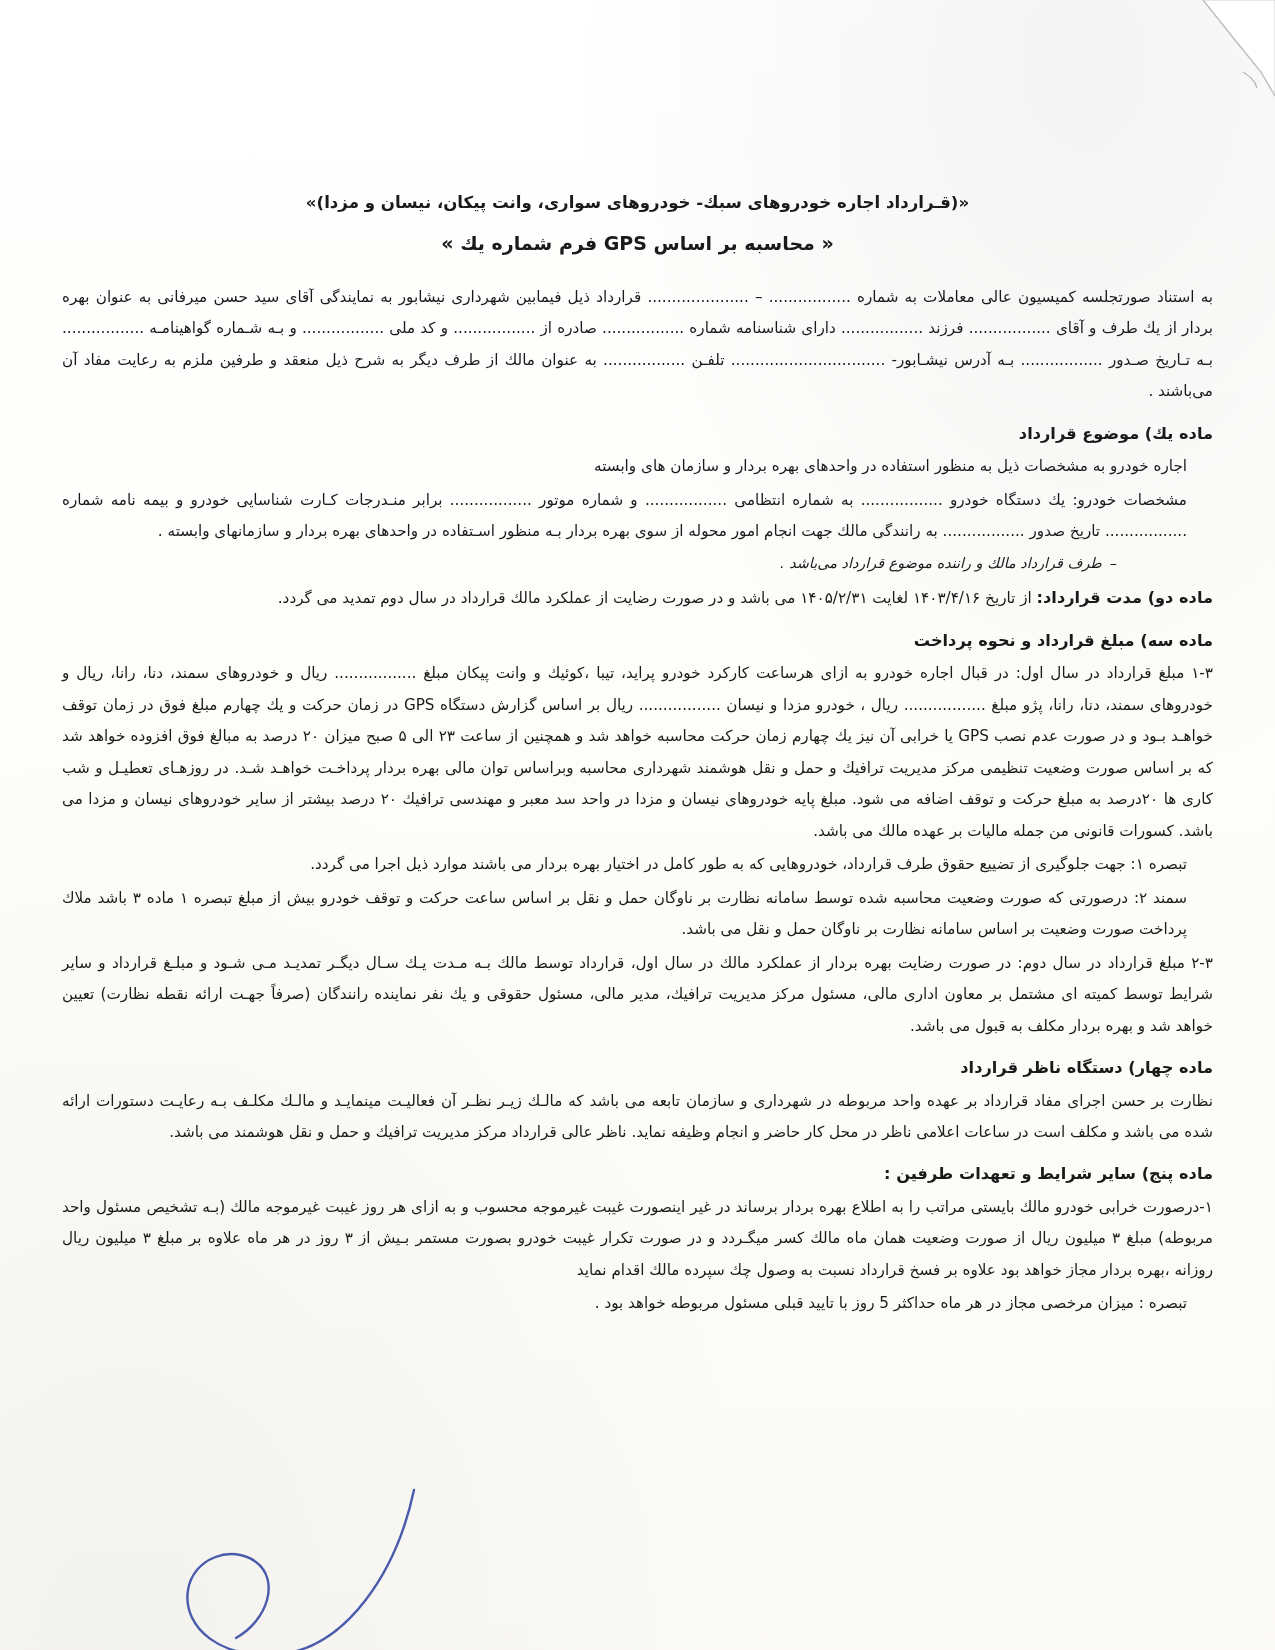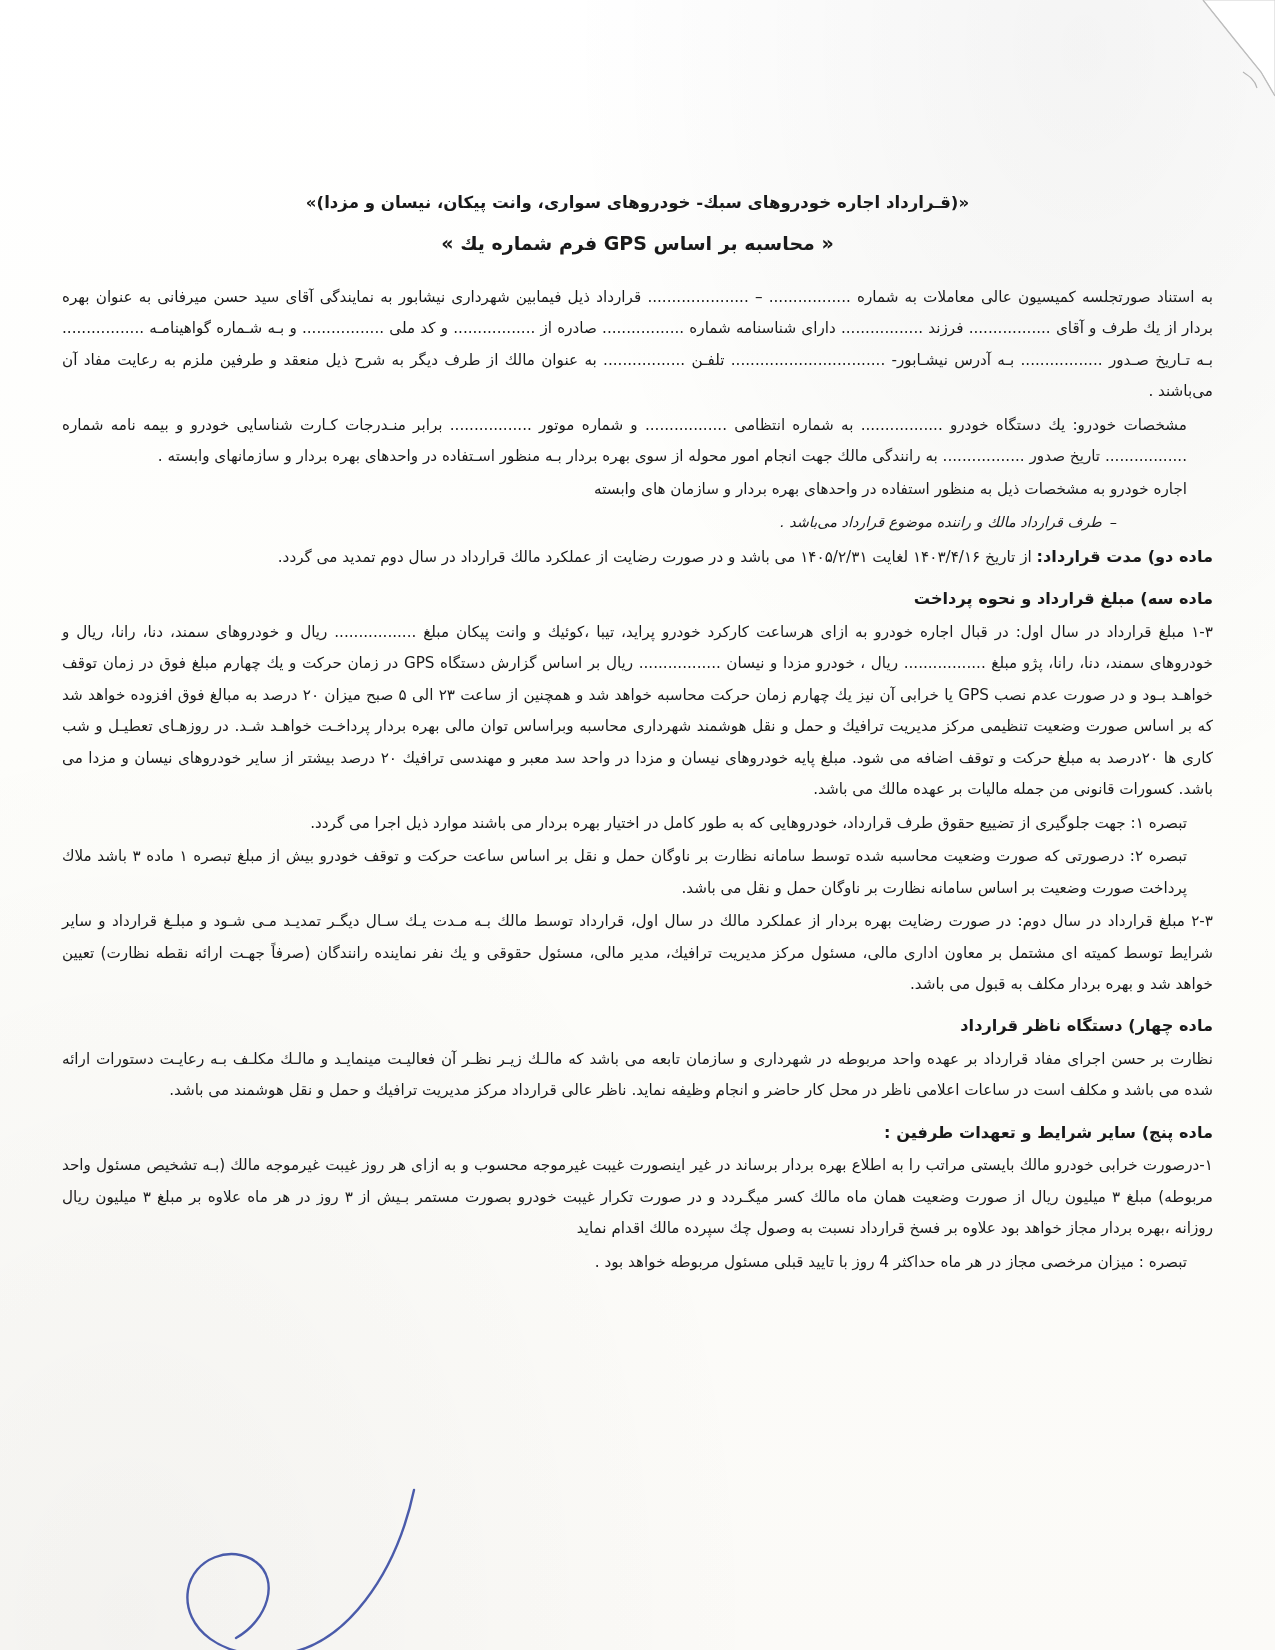--- a/index.html
+++ b/index.html
@@ -117,22 +117,23 @@
 
   <div class="content">
 
     <div class="title-block">
       <div class="doc-title">«(قـرارداد اجاره خودروهای سبك- خودروهای سواری، وانت پیكان، نیسان و مزدا)»</div>
       <div class="doc-subtitle">« محاسبه بر اساس GPS فرم شماره یك »</div>
     </div>
 
     <p class="para">به استناد صورتجلسه كمیسیون عالی معاملات به شماره ................. – ..................... قرارداد ذیل فیمابین شهرداری نیشابور به نمایندگی آقای سید حسن میرفانی به عنوان بهره بردار از یك طرف و آقای ................. فرزند ................. دارای شناسنامه شماره ................. صادره از ................. و كد ملی ................. و بـه شـماره گواهینامـه ................. بـه تـاریخ صـدور ................. بـه آدرس نیشـابور- ................................ تلفـن ................. به عنوان مالك از طرف دیگر به شرح ذیل منعقد و طرفین ملزم به رعایت مفاد آن می‌باشند .</p>
 
+    <div class="heading">ماده یك) موضوع قرارداد</div>
+    <p class="para indent">اجاره  خودرو به مشخصات ذیل به منظور استفاده در واحدهای بهره بردار و سازمان های وابسته</p>
     <p class="para indent">مشخصات خودرو:  یك دستگاه خودرو ................. به شماره انتظامی ................. و شماره موتور ................. برابر منـدرجات كـارت شناسایی خودرو و بیمه نامه شماره ................. تاریخ صدور ................. به رانندگی مالك جهت انجام امور محوله از سوی بهره بردار بـه منظور اسـتفاده در واحدهای بهره بردار و سازمانهای وابسته .</p>
-    <p class="para indent">اجاره  خودرو به مشخصات ذیل به منظور استفاده در واحدهای بهره بردار و سازمان های وابسته</p>
     <p class="bullet-line"><span class="dash">–</span><span>طرف قرارداد مالك و راننده موضوع قرارداد می‌باشد .</span></p>
 
     <p class="para">
       <span class="heading" style="display:inline; margin:0;">ماده دو) مدت قرارداد:</span>
       <span>از تاریخ ۱۴۰۳/۴/۱۶ لغایت ۱۴۰۵/۲/۳۱ می باشد و در صورت رضایت از عملكرد مالك قرارداد در سال دوم تمدید می گردد.</span>
     </p>
 
     <div class="heading">ماده سه) مبلغ قرارداد و نحوه پرداخت</div>
 
     <p class="para">
@@ -140,36 +141,36 @@
       <span>در قبال اجاره خودرو به ازای هرساعت كاركرد خودرو پراید، تیبا ،كوئیك و وانت پیكان مبلغ ................. ریال و خودروهای سمند، دنا، رانا، ریال و خودروهای سمند، دنا، رانا، پژو مبلغ ................. ریال ، خودرو مزدا و نیسان ................. ریال بر اساس گزارش دستگاه GPS در زمان حركت و یك چهارم مبلغ فوق در زمان توقف خواهـد بـود و در صورت عدم نصب GPS یا خرابی آن نیز یك چهارم زمان حركت محاسبه خواهد شد و همچنین از ساعت ۲۳ الی ۵ صبح میزان ۲۰ درصد به مبالغ فوق افزوده خواهد شد كه بر اساس صورت وضعیت تنظیمی مركز مدیریت ترافیك و حمل و نقل هوشمند شهرداری محاسبه وبراساس توان مالی بهره بردار  پرداخـت خواهـد شـد. در روزهـای تعطیـل و شب كاری ها ۲۰درصد به مبلغ حركت و توقف اضافه می شود. مبلغ پایه خودروهای نیسان و مزدا در واحد سد معبر و مهندسی ترافیك ۲۰ درصد بیشتر از سایر خودروهای نیسان و مزدا می باشد. كسورات قانونی من جمله مالیات بر عهده مالك می باشد.</span>
     </p>
 
     <p class="para indent">
       <span>تبصره ۱:</span>
       <span>جهت جلوگیری از تضییع حقوق طرف قرارداد، خودروهایی كه به طور كامل در اختیار بهره بردار می باشند موارد ذیل اجرا می گردد.</span>
     </p>
 
 
     <p class="para indent">
-      <span>تبصره ۲:</span>
+      <span>سمند ۲:</span>
       <span>درصورتی كه صورت وضعیت محاسبه شده توسط سامانه نظارت بر ناوگان حمل و نقل بر اساس ساعت حركت و توقف خودرو بیش از مبلغ تبصره ۱ ماده ۳ باشد ملاك پرداخت صورت وضعیت بر اساس سامانه نظارت بر ناوگان حمل و نقل می باشد.</span>
     </p>
 
     <p class="para">
       <span class="b">۲-۳ مبلغ قرارداد در سال دوم:</span>
       <span>در صورت رضایت بهره بردار از عملكرد مالك در سال اول، قرارداد توسط مالك بـه مـدت یـك سـال دیگـر تمدیـد مـی شـود و مبلـغ قرارداد و سایر شرایط توسط كمیته ای مشتمل بر معاون اداری مالی، مسئول مركز مدیریت ترافیك، مدیر مالی، مسئول حقوقی و یك نفر نماینده رانندگان (صرفاً جهـت ارائه نقطه نظارت) تعیین خواهد شد و بهره بردار مكلف به قبول می باشد.</span>
     </p>
 
     <div class="heading">ماده چهار) دستگاه ناظر قرارداد</div>
     <p class="para">نظارت بر حسن اجرای مفاد قرارداد بر عهده واحد مربوطه در شهرداری و سازمان تابعه می باشد كه مالـك زیـر نظـر آن فعالیـت مینمایـد و مالـك مكلـف بـه رعایـت دستورات ارائه شده می باشد و مكلف است در ساعات اعلامی ناظر در محل كار حاضر و انجام وظیفه نماید. ناظر عالی قرارداد مركز مدیریت ترافیك و حمل و نقل هوشمند می باشد.</p>
 
     <div class="heading">ماده پنج) سایر شرایط و تعهدات طرفین :</div>
     <p class="para">۱-درصورت خرابی خودرو مالك بایستی مراتب را به اطلاع بهره بردار برساند در غیر اینصورت غیبت غیرموجه محسوب و به ازای هر روز غیبت غیرموجه مالك (بـه تشخیص مسئول واحد مربوطه) مبلغ ۳ میلیون ریال از صورت وضعیت همان ماه مالك كسر میگـردد و در صورت تكرار غیبت خودرو بصورت مستمر بـیش از ۳ روز در هر ماه علاوه بر مبلغ ۳ میلیون ریال روزانه ،بهره بردار مجاز خواهد بود علاوه بر فسخ قرارداد نسبت به وصول چك سپرده مالك اقدام نماید</p>
     <p class="para indent strike-note">
       <span>تبصره :</span>
-      <span>میزان مرخصی مجاز در هر ماه حداكثر 4 روز با تایید قبلی مسئول مربوطه خواهد بود .</span>
+      <span>میزان مرخصی مجاز در هر ماه حداكثر 5 روز با تایید قبلی مسئول مربوطه خواهد بود .</span>
     </p>
   </div>
 
   <svg class="pen-mark" viewBox="0 0 330 180">
     <path d="M318 12 C300 96, 250 168, 186 176 C126 183, 86 150, 92 112 C97 80, 136 66, 160 84 C184 102, 172 142, 140 160" fill="none" stroke="#2b3f9e" stroke-width="2.4" stroke-linecap="round" opacity="0.85"></path>
   </svg>
 </div>
 
 </body></html>

